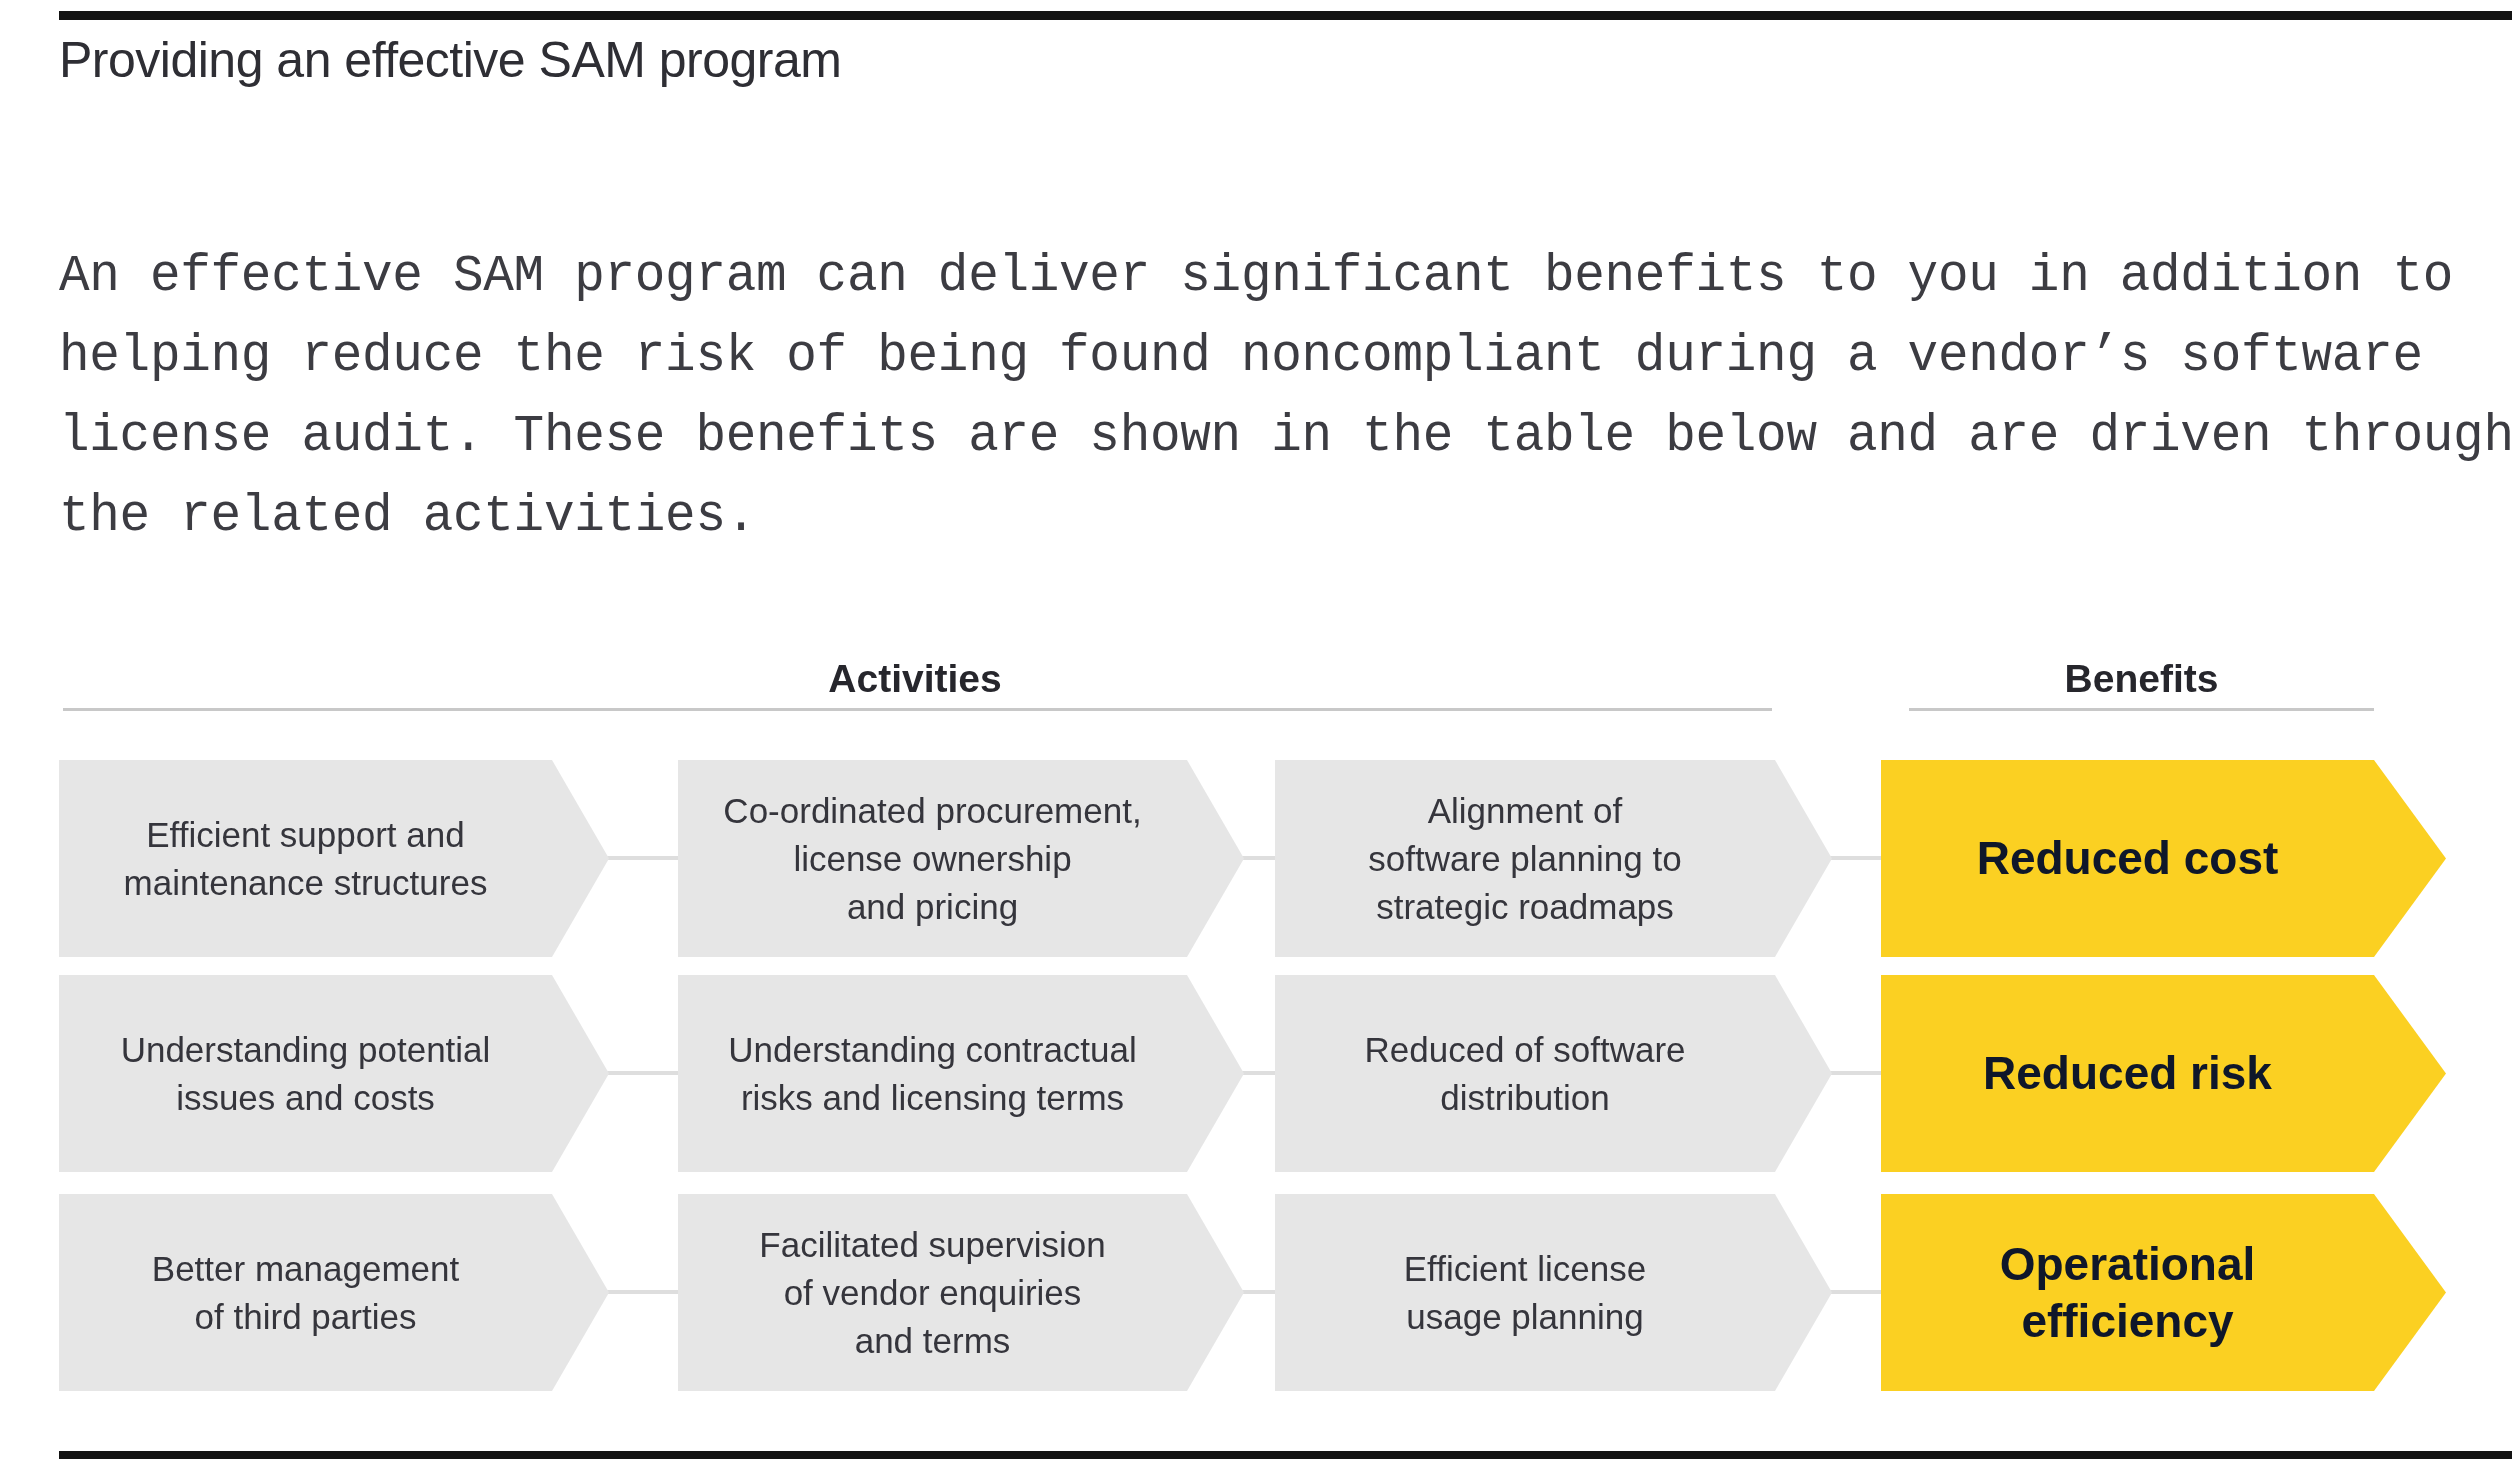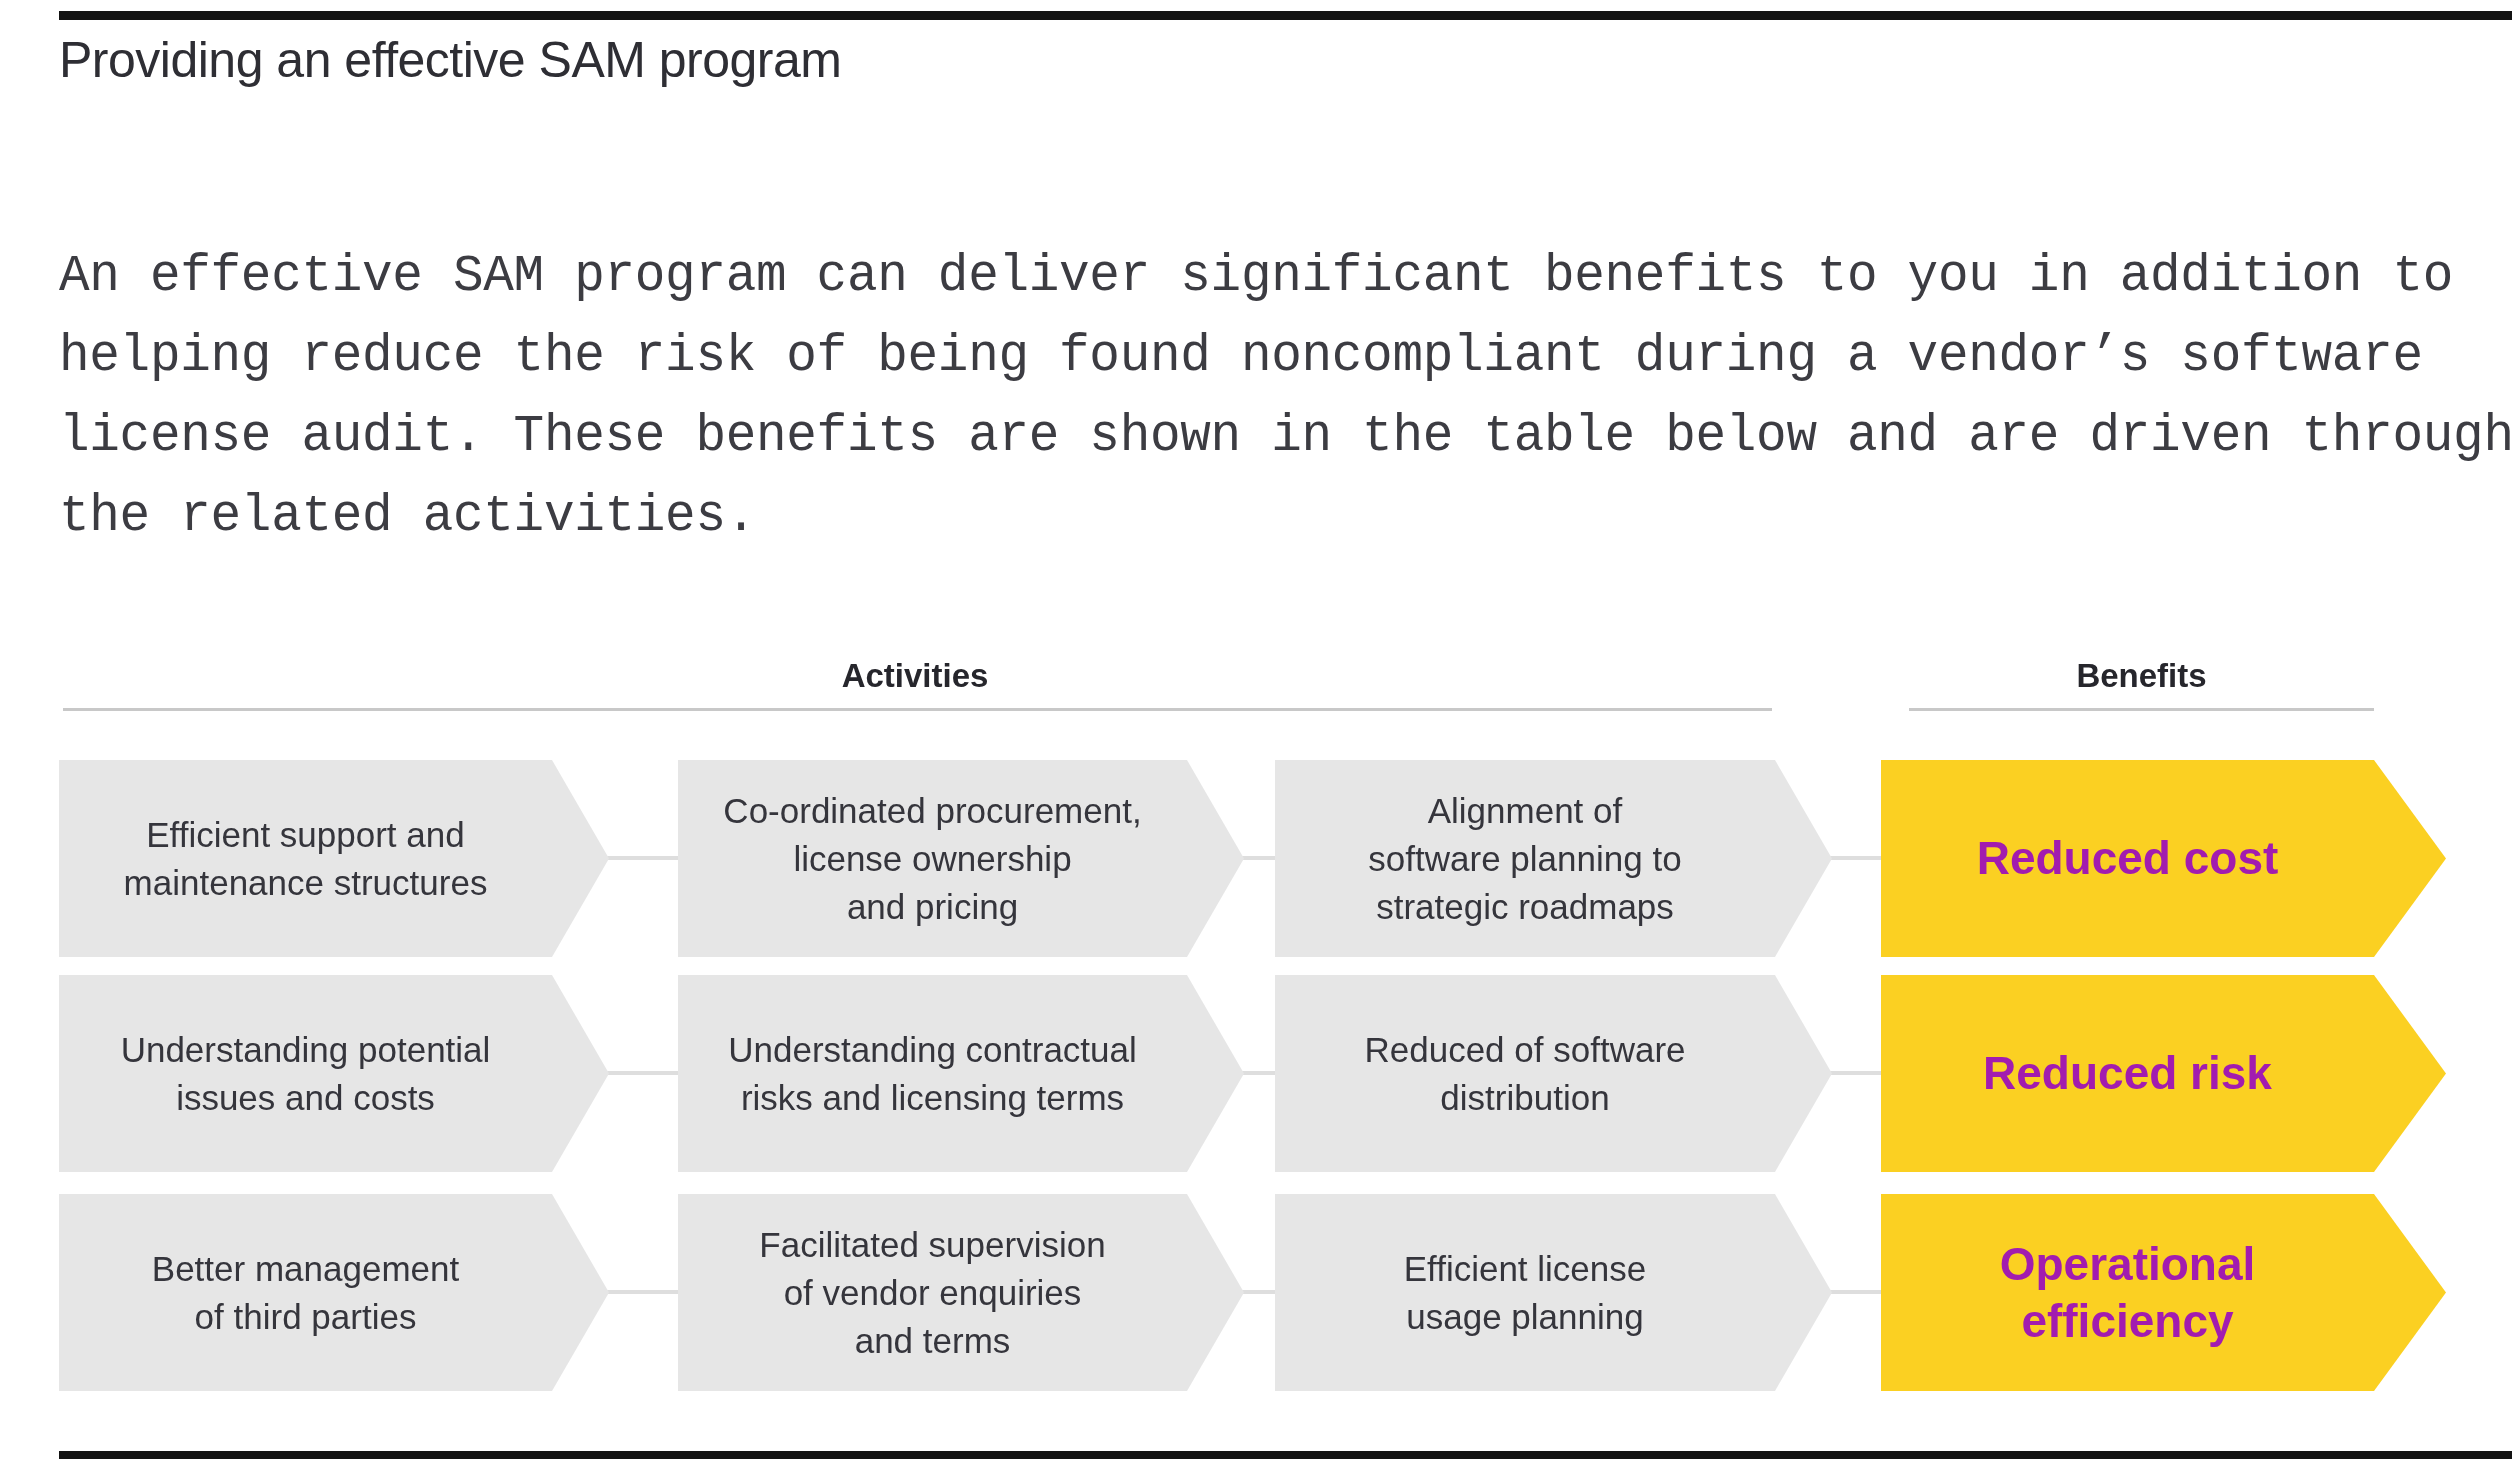--- a/index.html
+++ b/index.html
@@ -29,21 +29,21 @@
   }
   #intro{
     position:absolute;left:59px;top:237px;
     font-size:51px;color:#3C3C42;line-height:80px;
     letter-spacing:-0.3px;
   }
   .intro-line{white-space:nowrap;font-family:Liberation Mono, monospace;}
 
   .col-header{
     position:absolute;top:657px;
-    font-size:33px;font-weight:bold;color:#26262C;
+    font-size:39px;font-weight:bold;color:#26262C;
     text-align:center;
   }
   #activities-header{left:59px;width:1712px;}
   #benefits-header{left:1909px;width:465px;}
   .header-rule{position:absolute;top:708px;height:2.8px;background:var(--rule);}
   #activities-rule{left:63px;width:1709px;}
   #benefits-rule{left:1909px;width:465px;}
 
   .connector{
     position:absolute;left:552px;width:1563px;height:3.7px;
@@ -55,21 +55,21 @@
     clip-path:polygon(0 0, calc(100% - 57px) 0, 100% 50%, calc(100% - 57px) 100%, 0 100%);
     display:flex;align-items:center;justify-content:center;
     text-align:center;white-space:pre-line;
     padding-right:57px;box-sizing:border-box;
     font-size:35px;line-height:48px;color:var(--dark);
   }
   .chev.benefit{
     background:var(--yellow);
     clip-path:polygon(0 0, calc(100% - 72px) 0, 100% 50%, calc(100% - 72px) 100%, 0 100%);
     padding-right:72px;
-    font-size:46px;font-weight:bold;line-height:57px;color:#a21caf;
+    font-size:46px;font-weight:bold;line-height:57px;color:#0f172a;
   }
   
   .colA{left:59px;width:550px;}
   .colB{left:658px;width:566px;margin-left:20px;}
   .colC{left:1275px;width:557px;}
   .colD{left:1881px;width:565px;}
   
   .row1{top:760px;}
   .row2{top:975px;}
   .row3{top:1194px;}

